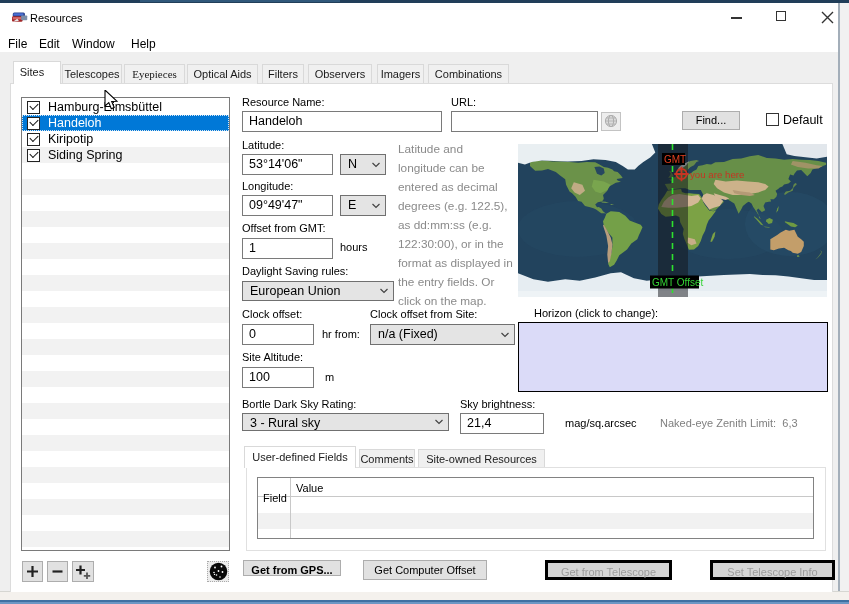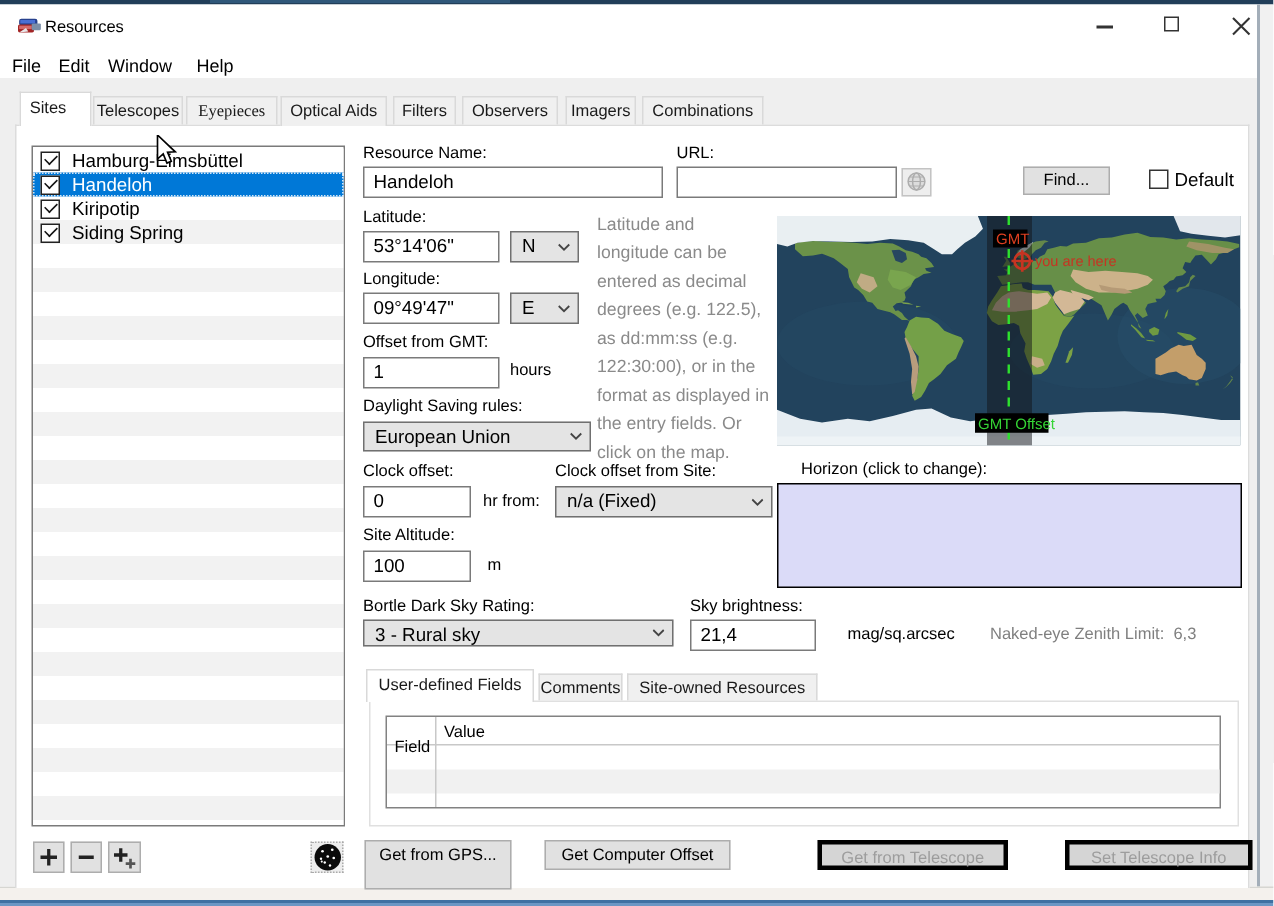--- a/index.html
+++ b/index.html
@@ -234,16 +234,16 @@
       <circle cx="12.5" cy="4.5" r="0.9"></circle>
       <circle cx="9.5" cy="9" r="0.9"></circle>
       <circle cx="5" cy="10.5" r="0.8"></circle>
       <circle cx="13.5" cy="10" r="0.9"></circle>
       <circle cx="7.5" cy="13" r="0.8"></circle>
       <circle cx="11" cy="15" r="0.8"></circle>
       <circle cx="5.5" cy="12.4" r="0.7"></circle>
     </g>
   </svg>
 
-<div class="btn" style="left:243px;top:560px;width:98px;height:33px;line-height:18px;">Get from GPS...</div>
+<div class="btn" style="left:243px;top:560px;width:98px;height:16px;line-height:18px;font-weight:bold;">Get from GPS...</div>
 <div class="btn" style="left:363px;top:560px;width:124px;height:20px;line-height:18px;">Get Computer Offset</div>
 <div class="btn dis" style="left:545px;top:560px;width:127px;height:20px;line-height:18px;">Get from Telescope</div>
 <div class="btn dis" style="left:710px;top:560px;width:125px;height:20px;line-height:18px;">Set Telescope Info</div>
 
 </body></html>

